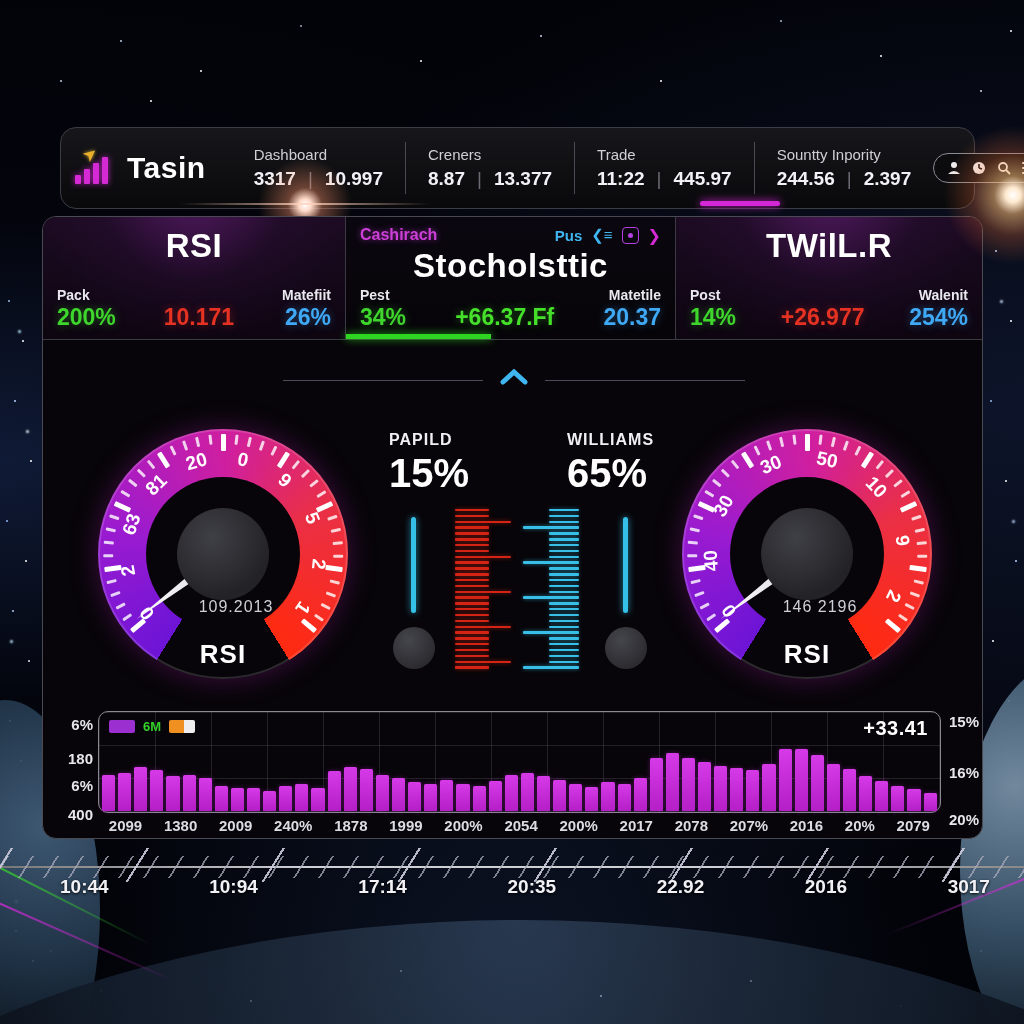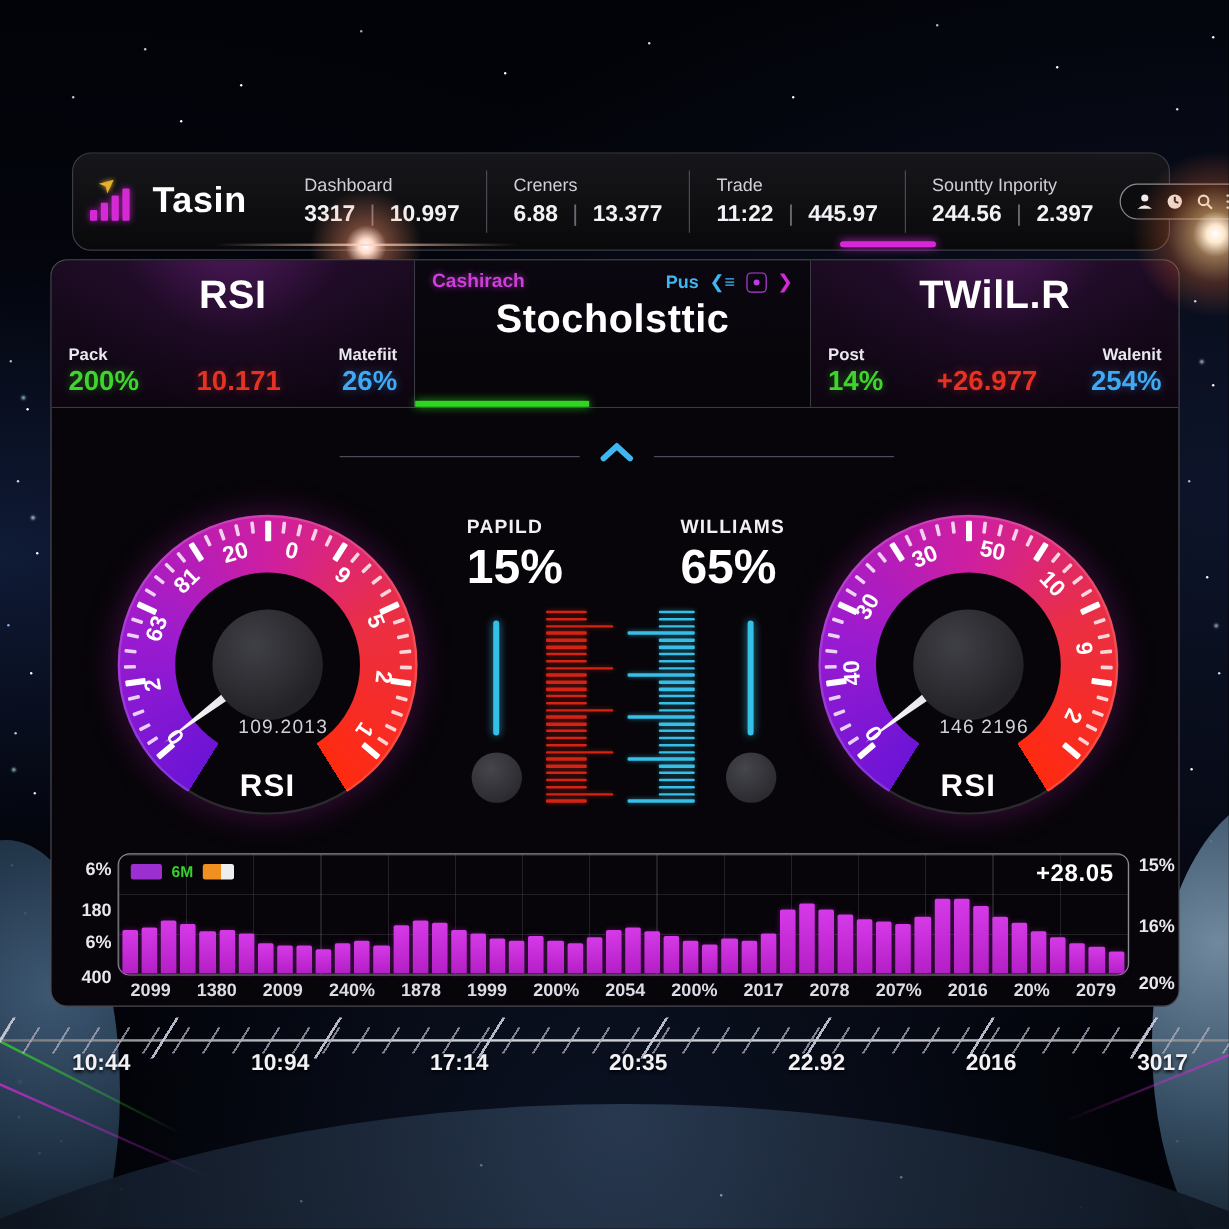--- a/index.html
+++ b/index.html
@@ -182,21 +182,21 @@
         <div class="menu-vals">
           <span>3317</span>
           <span class="sep">|</span>
           <span>10.997</span>
         </div>
       </div>
       <div class="vdiv"></div>
       <div class="menu-group">
         <div class="menu-title">Creners</div>
         <div class="menu-vals">
-          <span>6.88</span>
+          <span>8.87</span>
           <span class="sep">|</span>
           <span>13.377</span>
         </div>
       </div>
       <div class="vdiv"></div>
       <div class="menu-group">
         <div class="menu-title">Trade</div>
         <div class="menu-vals">
           <span>11:22</span>
           <span class="sep">|</span>
@@ -262,20 +262,33 @@
         <span class="panel-ctrl">
           <span class="cyan-t">Pus</span>
           <span class="cyan-t">❮≡</span>
           <span class="sq-icon">
               <b></b>
             </span>
           <span class="mag">❯</span>
         </span>
       </div>
       <div class="panel-title">Stocholsttic</div>
+      <div class="stat-line">
+          <div class="stat">
+            <div class="lbl">Pest</div>
+            <div class="val" style="color: rgb(62, 214, 44); text-shadow: rgba(62, 214, 44, 0.4) 0px 0px 8px;">34%</div>
+          </div>
+          <div class="stat mid">
+            <div class="val" style="color: rgb(69, 224, 42); text-shadow: rgba(69, 224, 42, 0.4) 0px 0px 8px;">+66.37.Ff</div>
+          </div>
+          <div class="stat r">
+            <div class="lbl">Matetile</div>
+            <div class="val" style="color: rgb(63, 169, 245); text-shadow: rgba(63, 169, 245, 0.4) 0px 0px 8px;">20.37</div>
+          </div>
+        </div>
       <div class="progress"></div>
     </div>
     <div class="panel purple p3">
       <div class="panel-title">TWilL.R</div>
       <div class="stat-line">
           <div class="stat">
             <div class="lbl">Post</div>
             <div class="val" style="color: rgb(62, 214, 44); text-shadow: rgba(62, 214, 44, 0.4) 0px 0px 8px;">14%</div>
           </div>
           <div class="stat mid">
@@ -581,21 +594,21 @@
         <i style="height: 33%;"></i>
         <i style="height: 28%;"></i>
         <i style="height: 24%;"></i>
         <i style="height: 20%;"></i>
       </div>
     <div class="legend">
       <span class="sw1"></span>
       <span class="ltxt">6M</span>
       <span class="sw2"></span>
     </div>
-    <div class="annotation">+28.05</div>
+    <div class="annotation">+33.41</div>
   </div>
   <div id="ylabs-left">
       <div class="abs ylab" style="left: 12px; top: 499px;">6%</div>
       <div class="abs ylab" style="left: 12px; top: 533px;">180</div>
       <div class="abs ylab" style="left: 12px; top: 560px;">6%</div>
       <div class="abs ylab" style="left: 12px; top: 589px;">400</div>
     </div>
   <div id="ylabs-right">
       <div class="abs ylab ylab-r" style="left: 906px; top: 496px;">15%</div>
       <div class="abs ylab ylab-r" style="left: 906px; top: 547px;">16%</div>

